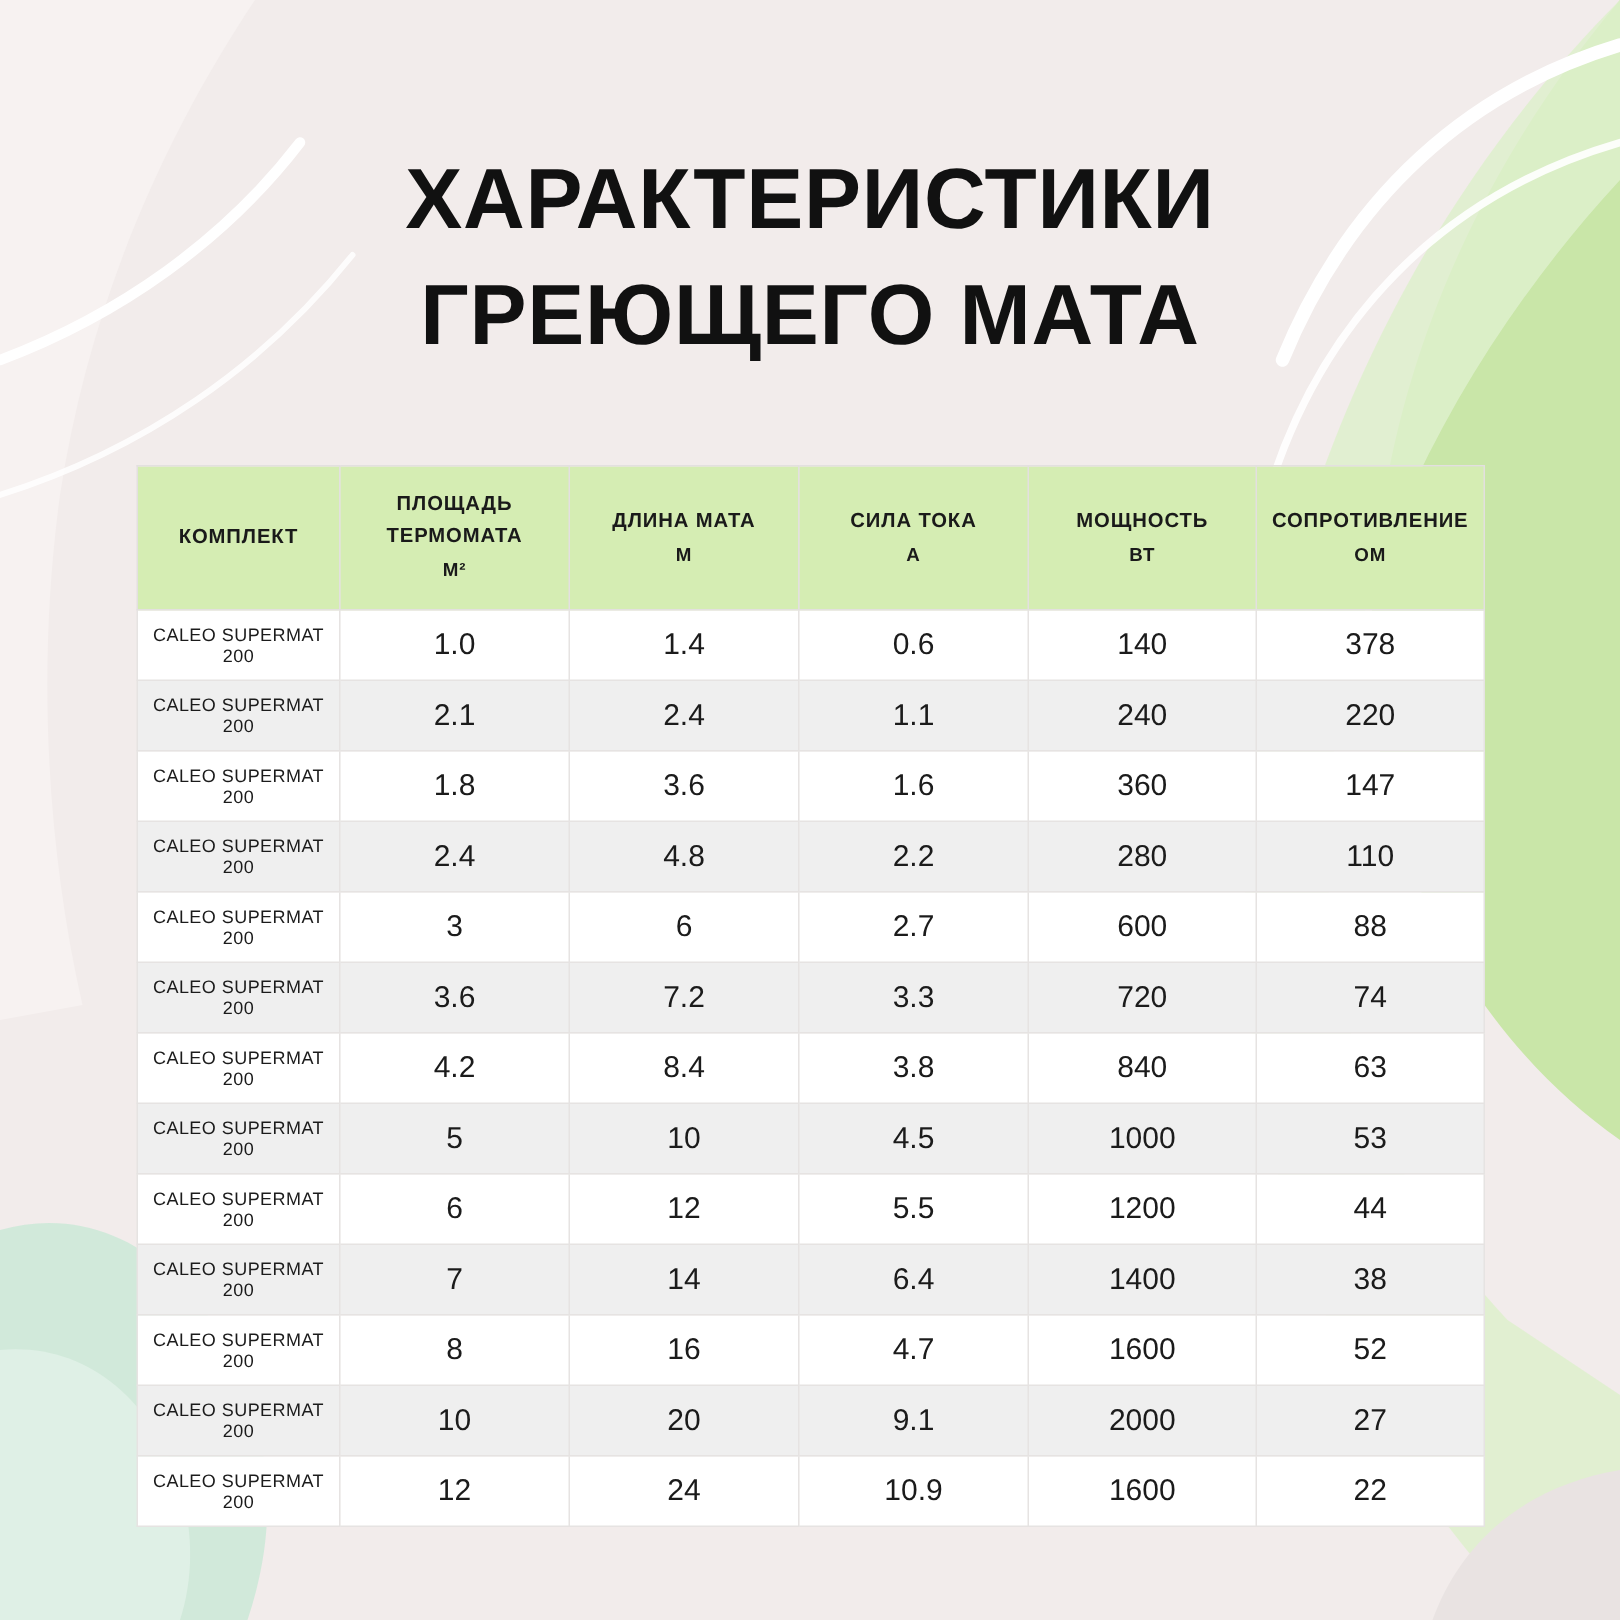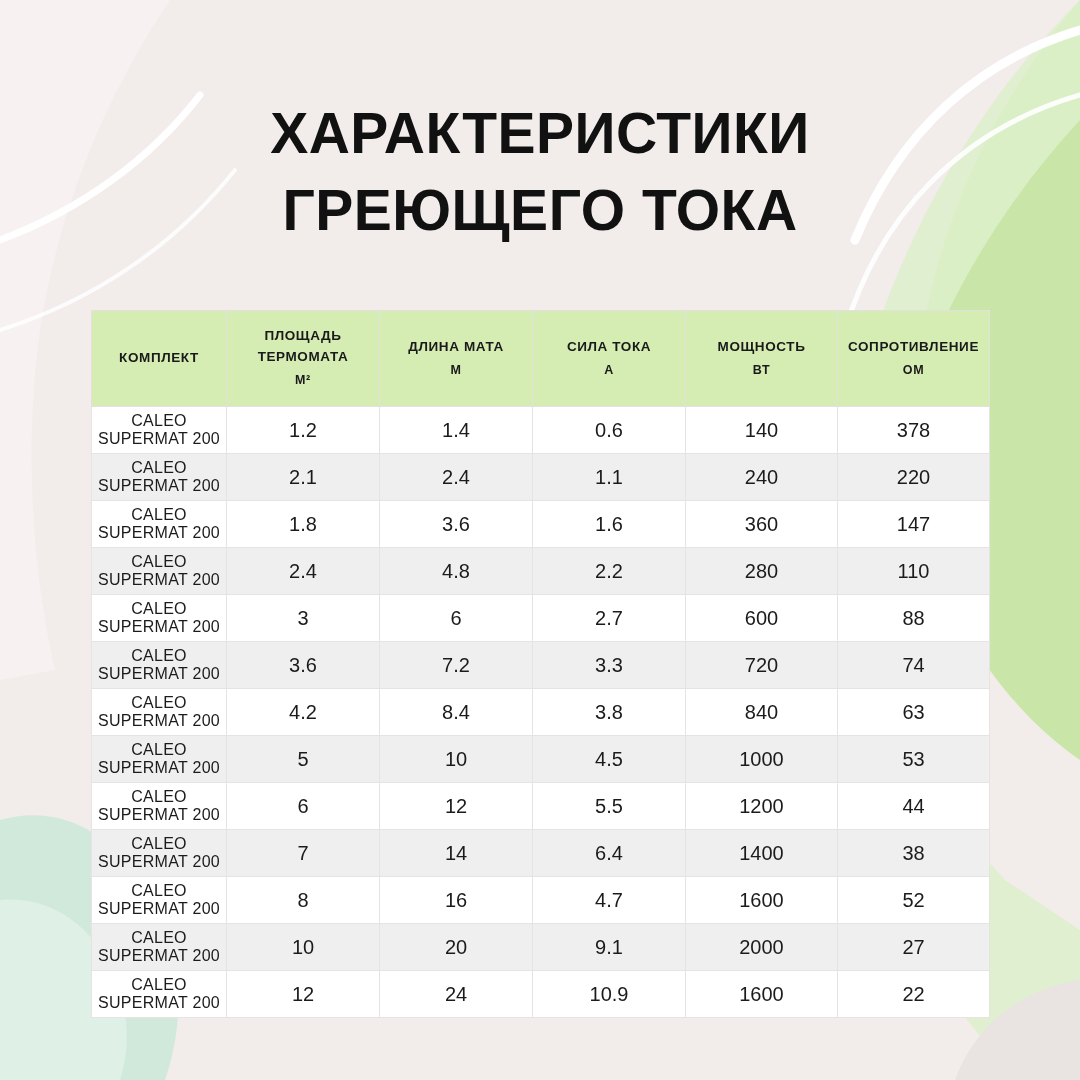--- a/index.html
+++ b/index.html
@@ -88,21 +88,21 @@
     color: #1b1b1b;
     height: 47px;
     padding: 0 4px;
     background: #ffffff;
     box-sizing: border-box;
   }
   table.spec tr.alt td {
     background: #efefef;
   }
   table.spec td.kit {
-    font-size: 16px;
+    font-size: 12px;
     letter-spacing: 0.3px;
     color: #1b1b1b;
     text-transform: uppercase;
     text-align: center;
   }
 
   col.c1 { width: 135px; }
   col.c2 { width: 153px; }
   col.c3 { width: 153px; }
   col.c4 { width: 153px; }
@@ -130,21 +130,21 @@
     <path d="M0 900 C 55 895, 100 930, 120 990 C 130 1025, 128 1055, 120 1080 L0 1080 Z" fill="#dff0e6"></path>
 
     <path d="M1080 980 C 1020 990, 975 1025, 955 1080 L1080 1080 Z" fill="#e9e3e2"></path>
   </svg>
 </div>
 
 <div class="content">
 
   <h1 class="title">
     <span class="line">ХАРАКТЕРИСТИКИ</span>
-    <span class="line">ГРЕЮЩЕГО ТОКА</span>
+    <span class="line">ГРЕЮЩЕГО МАТА</span>
   </h1>
 
   <div class="table-wrap">
     <table class="spec">
       <colgroup>
         <col class="c1">
           <col class="c2">
           <col class="c3">
           <col class="c4">
           <col class="c5">
@@ -173,21 +173,21 @@
           </th>
           <th>
             <span>СОПРОТИВЛЕНИЕ</span>
             <span class="unit">Ом</span>
           </th>
         </tr>
       </thead>
       <tbody id="table-body">
           <tr>
             <td class="kit">CALEO SUPERMAT 200</td>
-            <td>1.2</td>
+            <td>1.0</td>
             <td>1.4</td>
             <td>0.6</td>
             <td>140</td>
             <td>378</td>
           </tr>
           <tr class="alt">
             <td class="kit">CALEO SUPERMAT 200</td>
             <td>2.1</td>
             <td>2.4</td>
             <td>1.1</td>

